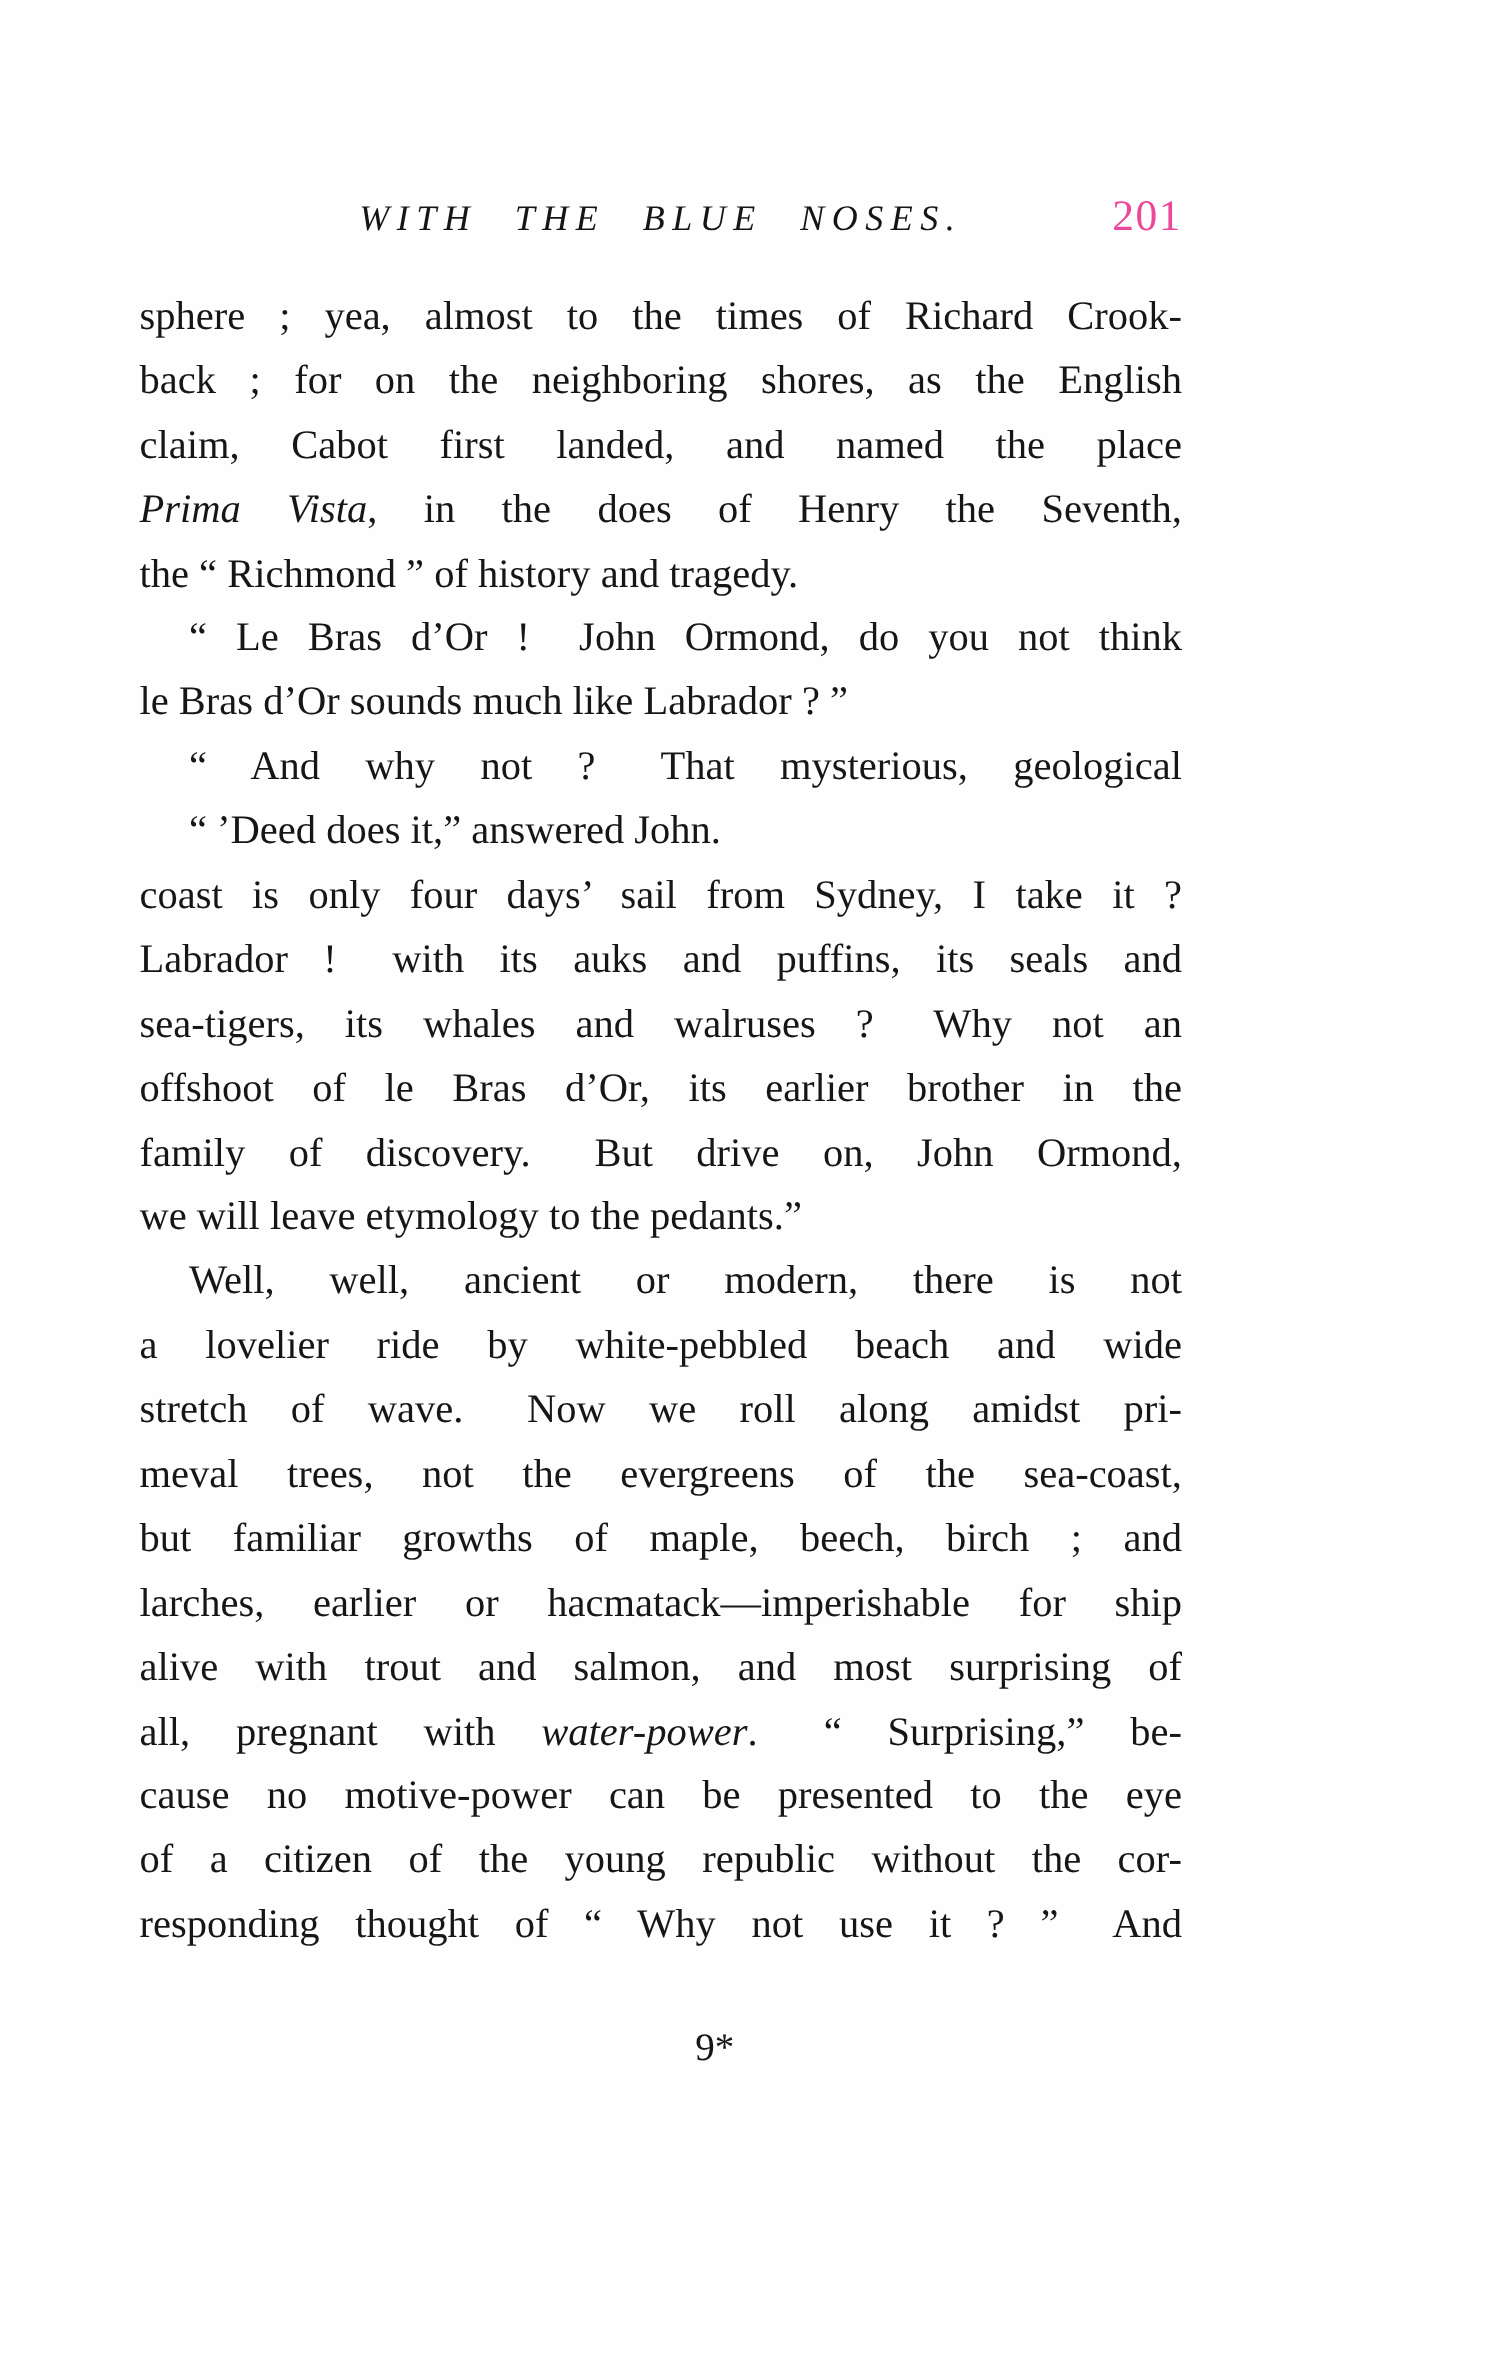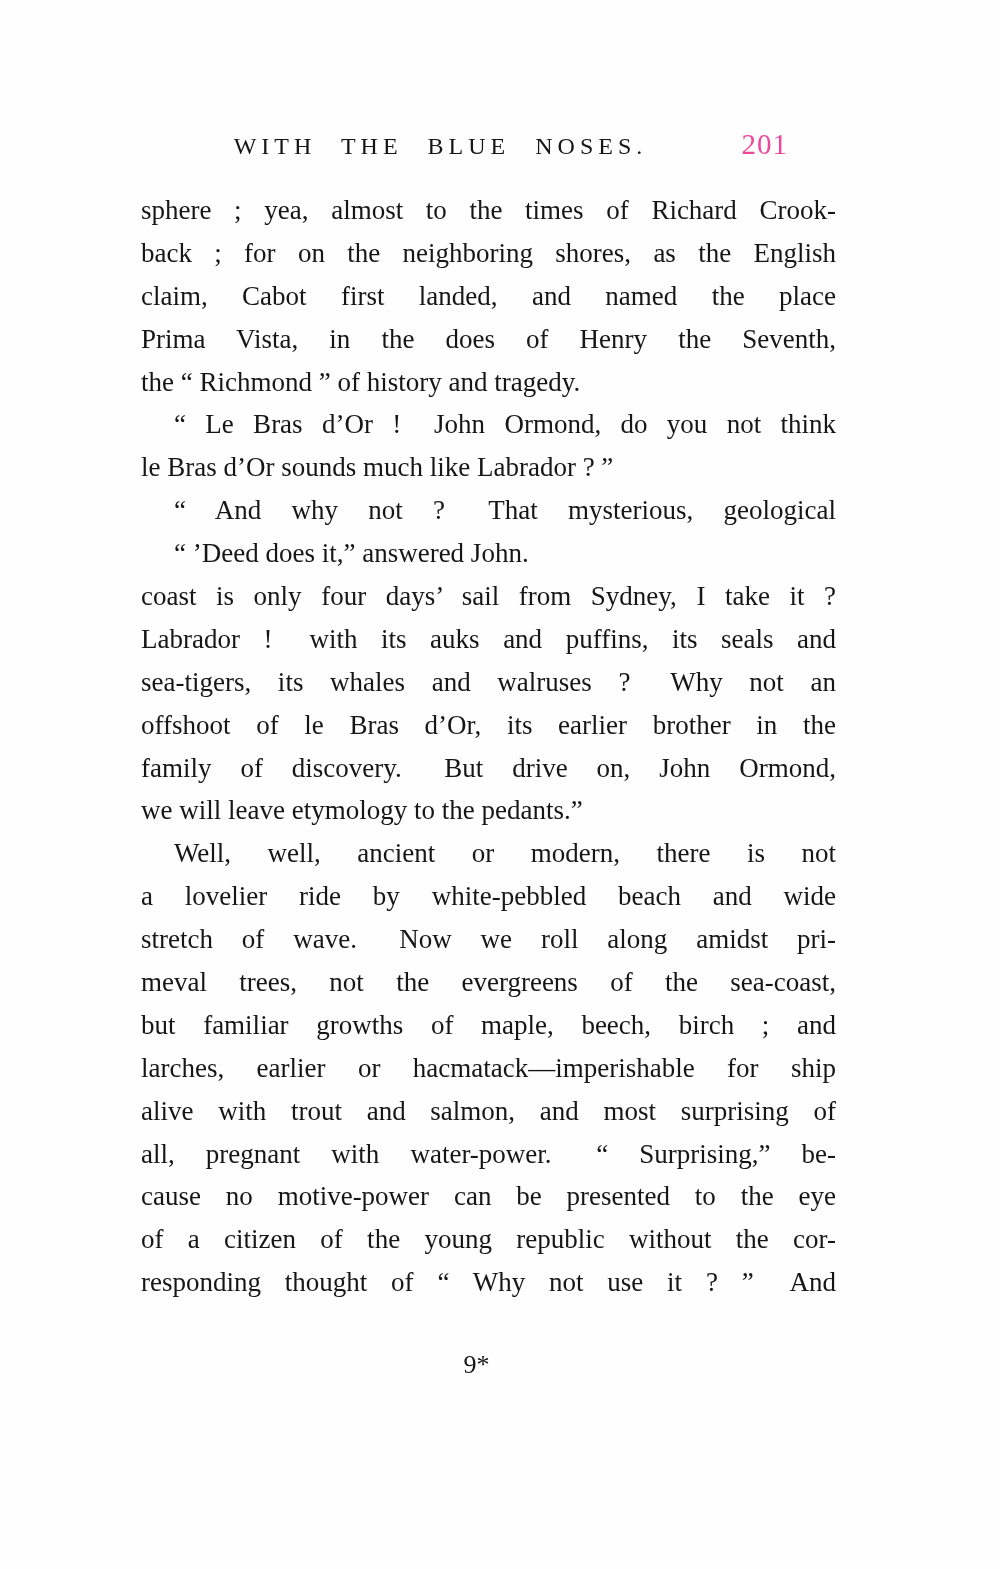--- a/index.html
+++ b/index.html
@@ -12,40 +12,41 @@
     overflow:hidden;
   }
   .header{
     position:absolute;top:131px;left:93px;width:695px;height:34px;
   }
   .running-title{
     display:block;text-align:center;
     font-size:24px;line-height:30px;
     letter-spacing:5px;word-spacing:14px;
     color:#151515;
+    font-style:italic;
   }
   .page-number{
     position:absolute;right:0;top:-3px;
     font-size:29px;letter-spacing:1px;
     color:#ec4899;
   }
   .text-block{
     position:absolute;top:189px;left:93px;width:695px;
-    font-size:27px;color:#161616;margin-left:48px;
+    font-size:27px;color:#161616;
   }
   .line{
     line-height:42.9px;height:42.9px;
     text-align:left;
   }
   .line.j{
     text-align:justify;
     text-align-last:justify;
   }
   .line.ind{ text-indent:33px; }
-  .it{ }
+  .it{ font-style:italic; }
   .signature-mark{
     position:absolute;top:1349px;left:93px;width:695px;
     box-sizing:border-box;padding-left:72px;
     text-align:center;
     font-size:26px;line-height:32px;
     color:#161616;
   }
 </style>
 </head>
 <body>

